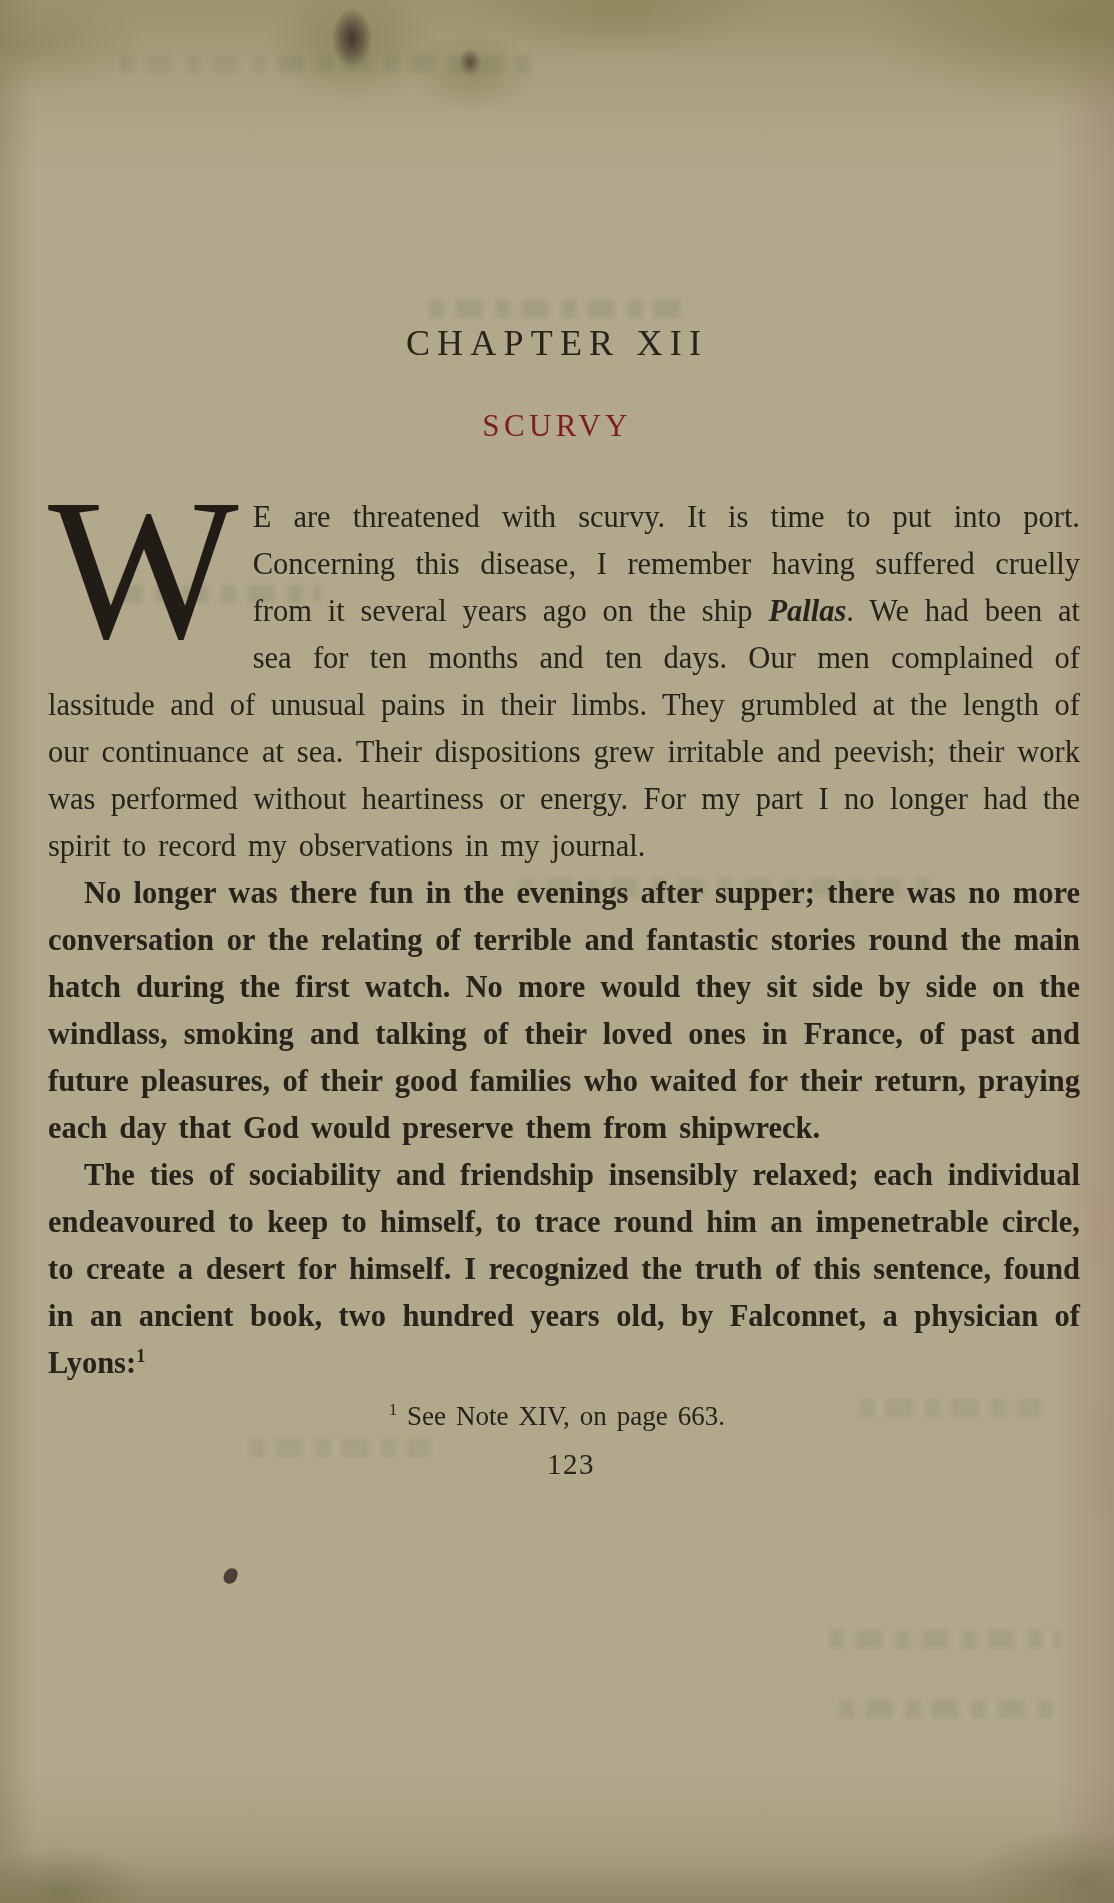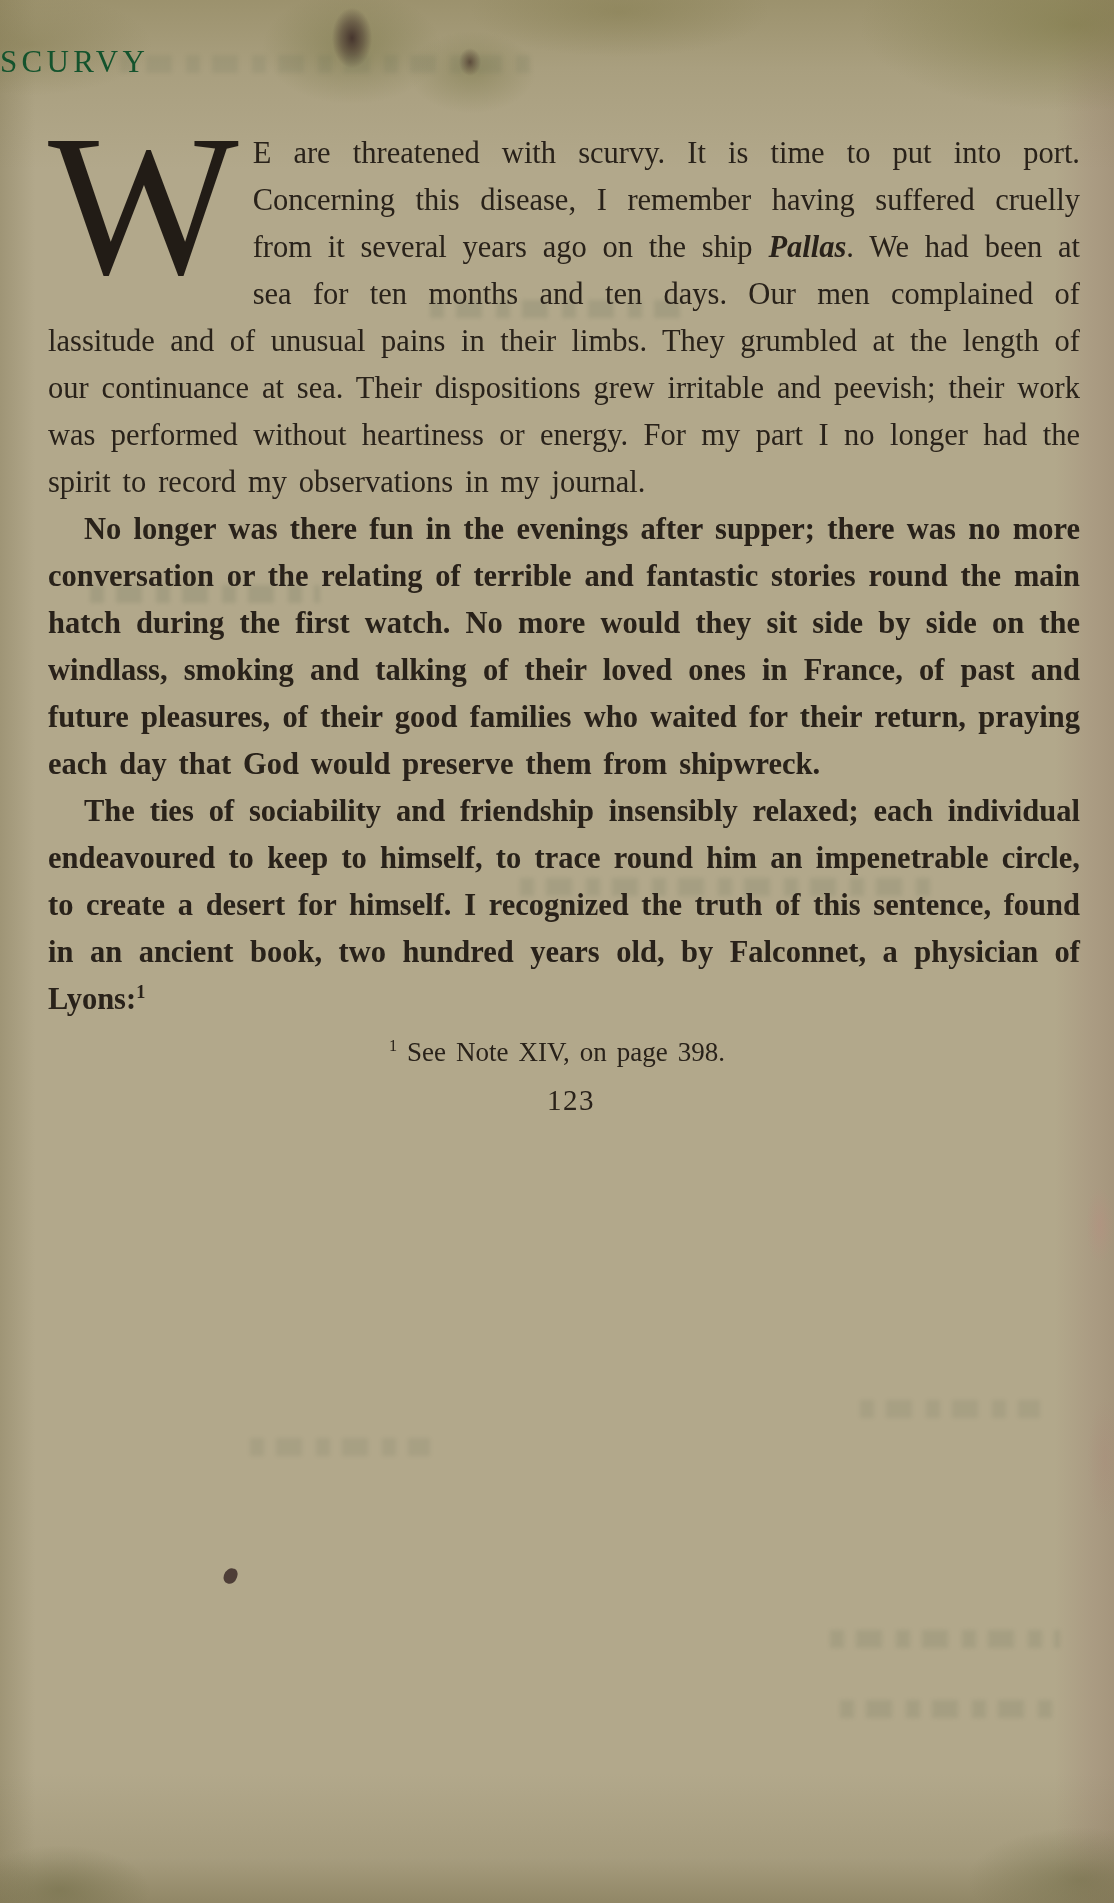--- a/index.html
+++ b/index.html
@@ -45,22 +45,22 @@
     position:absolute;left:224px;top:1568px;width:13px;height:16px;
     background:#3c2b28;border-radius:60% 40% 55% 45%;transform:rotate(18deg);
     pointer-events:none;opacity:.85;
   }
   .page{position:absolute;inset:0;}
   .chapter{
     text-align:center;margin:0;padding-top:322px;
     font-size:36px;font-weight:normal;letter-spacing:.2em;color:#2a231b;
   }
   .booktitle{
-    text-align:left;margin:0;padding-top:44px;
-    font-size:31px;font-weight:normal;letter-spacing:.14em;color:#14532d;
+    text-align:center;margin:0;padding-top:44px;
+    font-size:31px;font-weight:normal;letter-spacing:.14em;color:#7f1d1d;
   }
   .bodytext{
     width:1032px;margin-left:48px;margin-top:50px;
     font-size:30.5px;line-height:47px;text-align:justify;
     word-spacing:.14em;color:#29221a;
   }
   .bodytext p{margin:0;}
   .indent{text-indent:36px;font-weight:bold;}
   .dropcap{
     float:left;font-size:202px;line-height:145px;height:146px;
@@ -84,29 +84,30 @@
 <div class="bleed b3"></div>
 <div class="bleed b4"></div>
 <div class="bleed b5"></div>
 <div class="bleed b6"></div>
 <div class="bleed b7"></div>
 <div class="bleed b8"></div>
 <div class="inkblot"></div>
 
 <div class="page">
 
+  <h1 class="chapter">CHAPTER XII</h1>
   <h2 class="booktitle">SCURVY</h2>
 
   <div class="bodytext">
 
     <p><span class="dropcap">W</span><span>E are threatened with scurvy.  It is time to put into port.  Concerning this disease, I remember having suffered cruelly from it several years ago on the ship </span><span class="ital">Pallas</span><span>.  We had been at sea for ten months and ten days.  Our men complained of lassitude and of unusual pains in their limbs.  They grumbled at the length of our continuance at sea.  Their dispositions grew irritable and peevish; their work was performed without heartiness or energy.  For my part I no longer had the spirit to record my observations in my journal.</span></p>
 
     <p class="indent">No longer was there fun in the evenings after supper; there was no more conversation or the relating of terrible and fantastic stories round the main hatch during the first watch.  No more would they sit side by side on the windlass, smoking and talking of their loved ones in France, of past and future pleasures, of their good families who waited for their return, praying each day that God would preserve them from shipwreck.</p>
 
     <p class="indent"><span>The ties of sociability and friendship insensibly relaxed; each individual endeavoured to keep to himself, to trace round him an impenetrable circle, to create a desert for himself.  I recognized the truth of this sentence, found in an ancient book, two hundred years old, by Falconnet, a physician of Lyons:</span><sup>1</sup></p>
 
   </div>
 
-  <div class="footnote"><sup>1</sup><span> See Note XIV, on page 398.</span></div>
+  <div class="footnote"><sup>1</sup><span> See Note XIV, on page 663.</span></div>
 
   <div class="pagenum">123</div>
 
 </div>
 
 </body></html>

